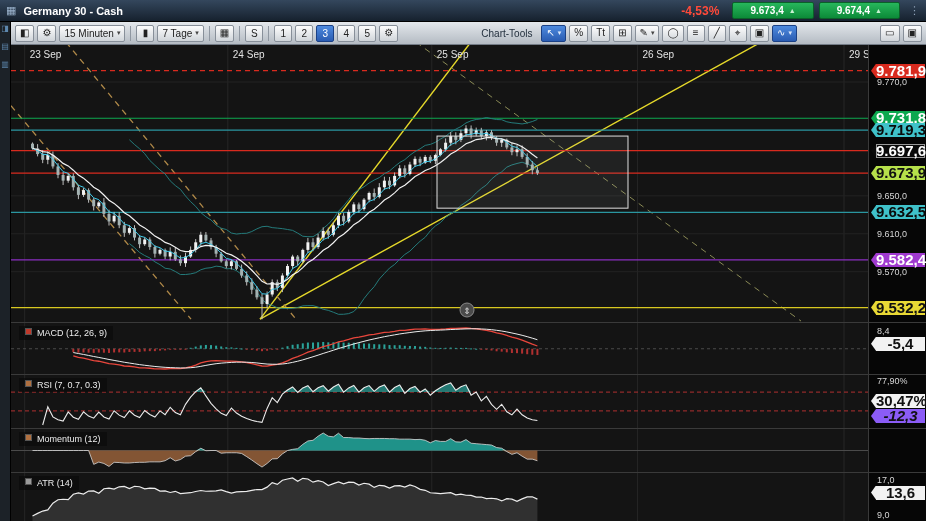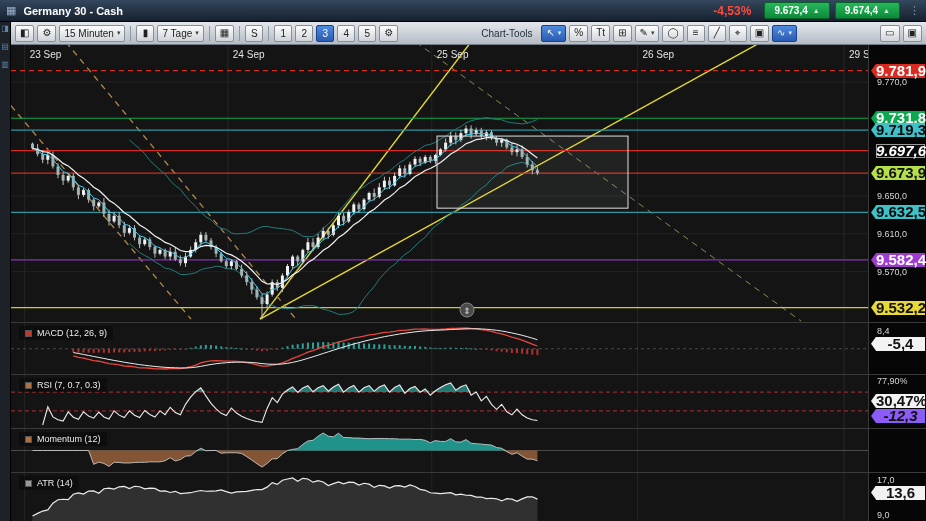--- a/index.html
+++ b/index.html
@@ -6,21 +6,21 @@
   html,body { background:#000; }
   body { width:926px; height:521px; overflow:hidden; font-family:"Liberation Sans",sans-serif; }
   .app { width:926px; height:521px; display:flex; flex-direction:column; background:#0c0c0c; }
 
   
   .titlebar { height:22px; background:linear-gradient(#34475d,#16212e); display:flex; align-items:center; padding:0 6px; gap:7px; border-bottom:1px solid #000; }
   .tb-icon { color:#9ab2cc; font-size:11px; line-height:1; }
   .tb-title { color:#fff; font-weight:bold; font-size:11px; }
   .tb-right { margin-left:auto; display:flex; align-items:center; gap:5px; }
   .tb-change { color:#ff4a3a; font-size:12px; font-weight:bold; margin-right:8px; }
-  .price-btn { height:17px; padding:0 9px; background:linear-gradient(#27b75c,#0c8a38); border:1px solid #0a6128; border-radius:2px; color:#fff; font-weight:bold; font-size:10px; display:inline-flex; align-items:center; gap:5px; cursor:pointer; }
+  .price-btn { height:17px; padding:0 17px; background:linear-gradient(#27b75c,#0c8a38); border:1px solid #0a6128; border-radius:2px; color:#fff; font-weight:bold; font-size:10px; display:inline-flex; align-items:center; gap:5px; cursor:pointer; }
   .price-btn .arr { font-size:7px; color:#c8f2d2; }
   .tb-dots { color:#8fa2b8; font-size:11px; margin-left:4px; cursor:pointer; }
 
   
   .below { height:499px; display:flex; }
   .left-strip { width:11px; background:#1c2228; border-right:1px solid #000; display:flex; flex-direction:column; align-items:center; padding-top:3px; gap:10px; }
   .strip-icon { color:#5d87ad; font-size:8px; line-height:1; cursor:pointer; }
   .main-col { width:915px; display:flex; flex-direction:column; }
 
   
@@ -40,21 +40,21 @@
   .chart-col { width:857px; background:#141414; display:flex; flex-direction:column; overflow:hidden; }
   .panel { position:relative; width:857px; }
   .panel.bordered { border-top:1px solid #3a3a3a; }
   .panel svg { display:block; }
   .dates { position:absolute; top:4px; left:0; right:0; height:12px; pointer-events:none; }
   .date-label { position:absolute; color:#e2e2e2; font-size:10px; white-space:nowrap; }
   .legend { position:absolute; top:50px; left:8px; display:flex; flex-direction:column; gap:5px; }
   .legend-row { display:inline-flex; align-items:center; gap:5px; background:rgba(8,8,8,0.6); padding:2px 6px; font-size:9px; width:max-content; cursor:pointer; }
   .legend-row.hl { background:#f0a028; color:#101010; font-weight:bold; }
   .swatch { width:7px; height:7px; border:1px solid #555; display:inline-block; flex:none; }
-  .panel-label { position:absolute; top:3px; left:8px; display:inline-flex; align-items:center; gap:5px; background:rgba(8,8,8,0.6); padding:2px 6px; font-size:9px; color:#ececec; cursor:pointer; }
+  .panel-label { position:absolute; top:3px; left:8px; display:inline-flex; align-items:flex-start; gap:5px; background:rgba(8,8,8,0.6); padding:2px 6px; font-size:9px; color:#ececec; cursor:pointer; }
 
   
   .right-scale { width:58px; background:#060606; border-left:1px solid #3a3a3a; position:relative; font-size:9px; overflow:hidden; }
   .tick { position:absolute; left:8px; color:#d6d6d6; font-size:9px; line-height:10px; }
   .flag { position:absolute; left:7px; width:49px; height:14px; line-height:14px; text-align:center; font-weight:bold; font-size:15px; cursor:pointer; }
   .flag::before { content:""; position:absolute; left:-5px; top:0; width:5px; height:14px; background:inherit; clip-path:polygon(100% 0,100% 100%,0 50%); }
   .scale-sep { position:absolute; left:0; width:58px; height:1px; background:#3a3a3a; }
 </style>
 </head>
 <body>
@@ -580,21 +580,21 @@
             </div>
         </div>
         <div class="right-scale" id="rightScale">
             <span class="tick" style="top: 31.9966px;">9.770,0</span>
             <span class="tick" style="top: 145.832px;">9.650,0</span>
             <span class="tick" style="top: 183.777px;">9.610,0</span>
             <span class="tick" style="top: 221.723px;">9.570,0</span>
             <span class="flag" style="top: 18.7079px; background: rgb(216, 42, 30); color: rgb(255, 255, 255);">9.781,9</span>
             <span class="flag" style="top: 66.2342px; background: rgb(12, 168, 79); color: rgb(255, 255, 255);">9.731,8</span>
             <span class="flag" style="top: 78.0921px; background: rgb(63, 193, 201); color: rgb(10, 10, 10);">9.719,3</span>
-            <span class="flag" style="top: 98.6774px; background: rgb(10, 10, 10); color: rgb(255, 255, 255); box-shadow: rgb(153, 153, 153) 0px 0px 0px 1px inset; font-style: italic;">9.697,6</span>
+            <span class="flag" style="top: 98.6774px; background: rgb(10, 10, 10); color: rgb(255, 255, 255); box-shadow: rgb(153, 153, 153) 0px 0px 0px 1px inset;">9.697,6</span>
             <span class="flag" style="top: 121.16px; background: rgb(182, 224, 74); color: rgb(16, 16, 16);">9.673,9</span>
             <span class="flag" style="top: 160.433px; background: rgb(63, 193, 201); color: rgb(10, 10, 10);">9.632,5</span>
             <span class="flag" style="top: 207.96px; background: rgb(160, 58, 208); color: rgb(255, 255, 255);">9.582,4</span>
             <span class="flag" style="top: 255.581px; background: rgb(232, 216, 53); color: rgb(16, 16, 16);">9.532,2</span>
             <div class="scale-sep" style="top: 277px;"></div>
             <span class="tick" style="top: 281.36px;">8,4</span>
             <span class="flag" style="top: 291.84px; background: rgb(242, 242, 242); color: rgb(17, 17, 17);">-5,4</span>
             <div class="scale-sep" style="top: 329px;"></div>
             <span class="tick" style="top: 331.02px;">77,90%</span>
             <span class="flag" style="top: 349px; background: rgb(242, 242, 242); color: rgb(17, 17, 17);">30,47%</span>

